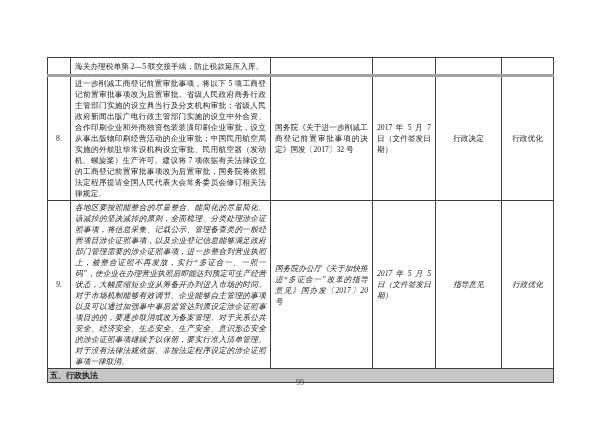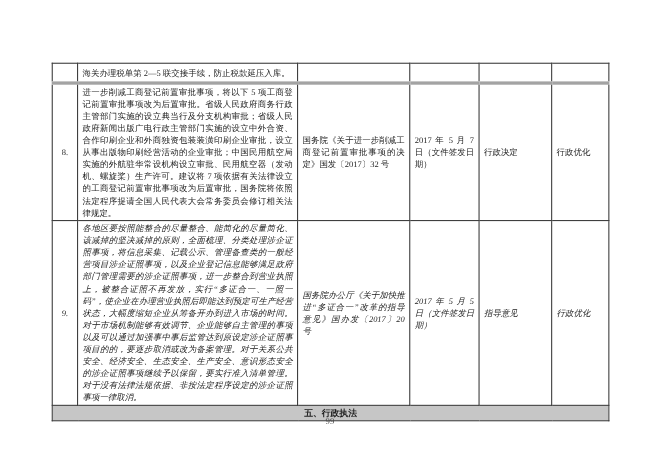--- a/index.html
+++ b/index.html
@@ -53,25 +53,25 @@
   }
   td.doc-cell {
     text-align: justify;
     text-align-last: left;
   }
   td.date-cell {
     text-align: justify;
     text-align-last: left;
   }
   td.type-cell, td.cat-cell {
+    text-align: center;
   }
   tr.section-row td {
     height: 10px;
     background: #c6c6c6;
-    text-align: center;
     font-weight: bold;
     font-size: 8px;
     padding: 1px 2px;
   }
   .page-number {
     position: absolute;
     left: 0;
     right: 0;
     top: 378px;
     text-align: center;

